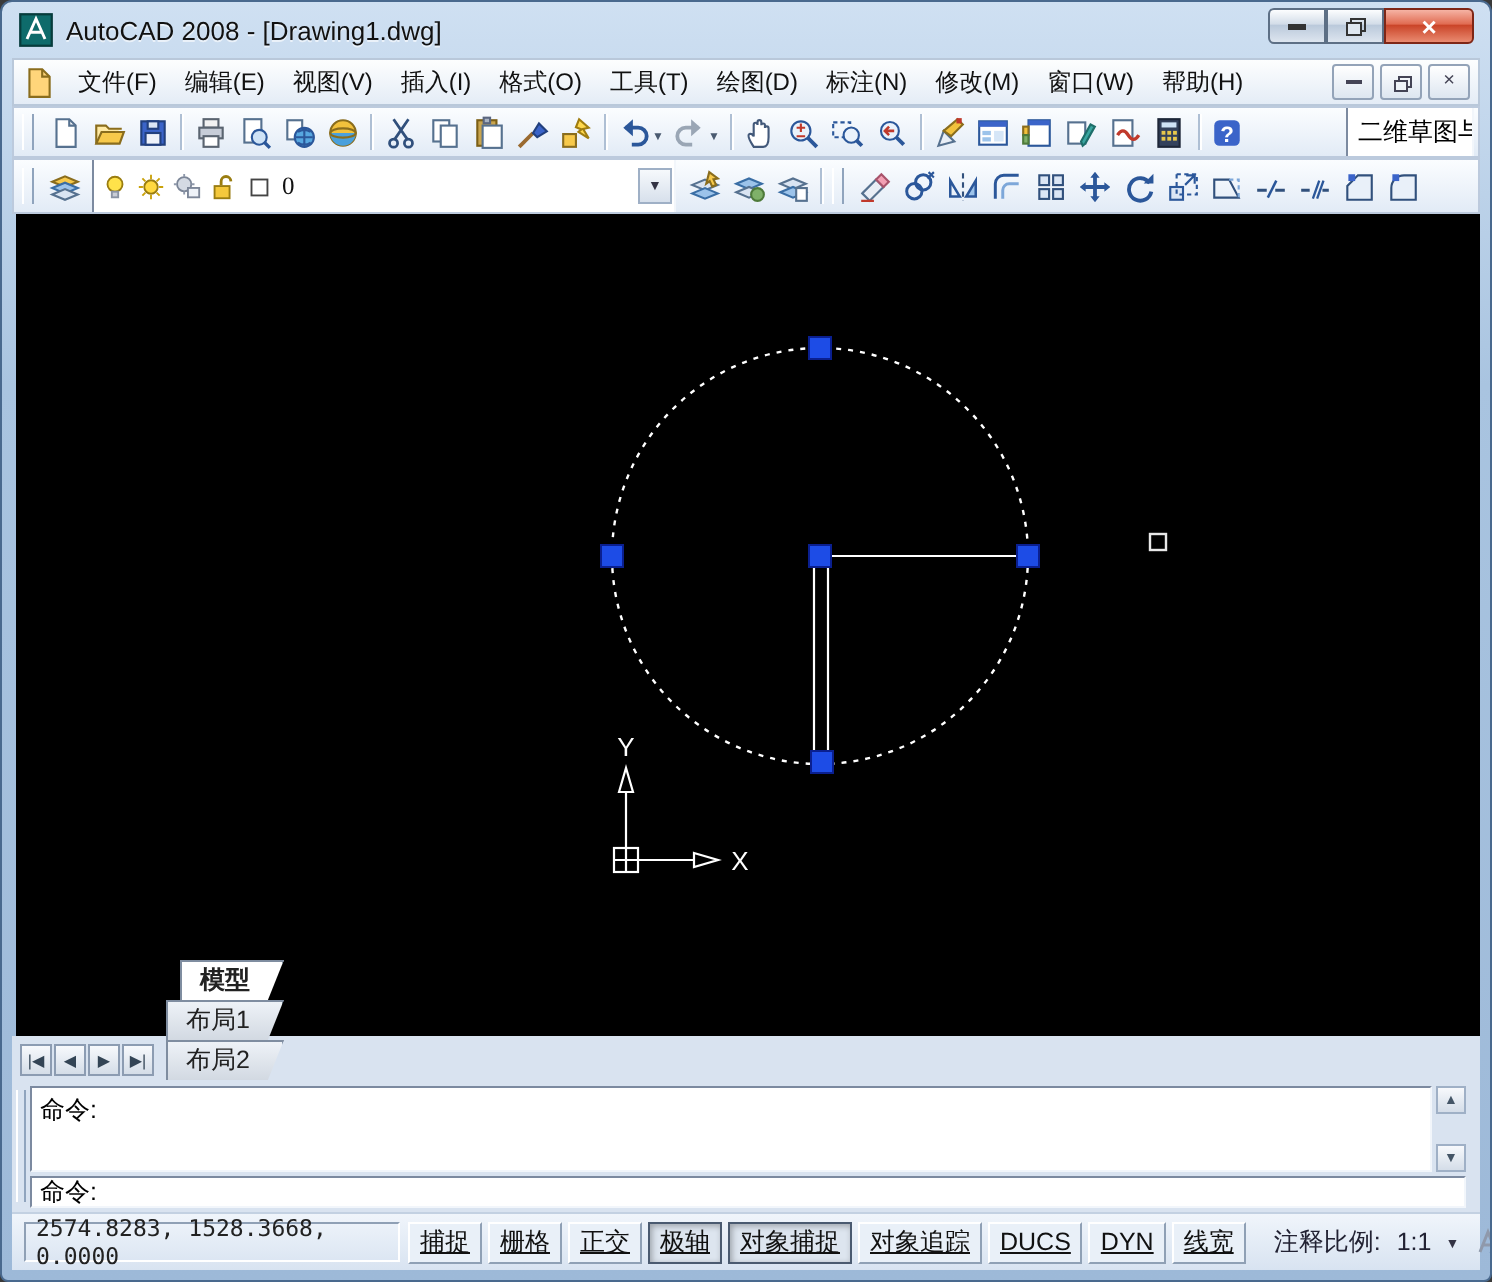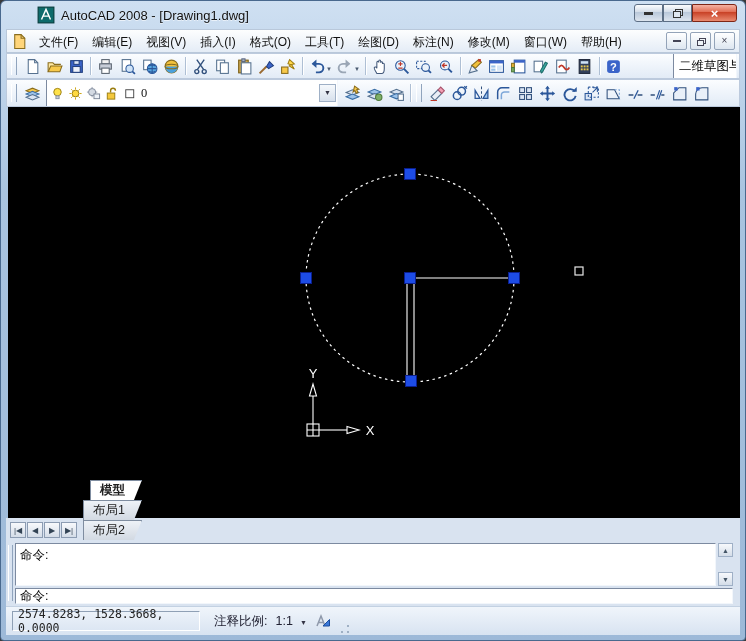--- a/index.html
+++ b/index.html
@@ -1,18 +1,18 @@
 <!DOCTYPE html>
 <html><head>
 <meta charset="utf-8">
 <style>
   html,body{margin:0;padding:0;background:#3a3a3a;font-family:"Liberation Sans","DejaVu Sans",sans-serif;}
   .win{position:relative;width:746px;height:641px;margin:0 auto;
        background:linear-gradient(180deg,#cfe0f2,#a9c4e0 30%,#9db9d8);
-       border:1px solid #49698e;border-radius:6px 6px 4px 4px;box-sizing:border-box;overflow:hidden;padding-left:28px;}
+       border:1px solid #49698e;border-radius:6px 6px 4px 4px;box-sizing:border-box;overflow:hidden;}
   .row{position:absolute;left:5px;right:5px;box-sizing:border-box;}
 
   
   #titlebar{top:0;left:0;right:0;height:28px;display:flex;align-items:center;padding:0 6px;}
   #app-icon{width:18px;height:18px;margin:0 6px 0 2px;flex:0 0 auto;}
   #title-text{font-size:13px;color:#111;text-shadow:0 1px 0 rgba(255,255,255,.6);white-space:nowrap;}
   #caption-buttons{position:absolute;right:8px;top:3px;display:flex;}
   .cap-btn{width:29px;height:18px;border:1px solid #5d6f85;background:linear-gradient(#fcfdfe,#d2dce8 45%,#b9c8da 46%,#dde5ef);
            display:flex;align-items:center;justify-content:center;box-sizing:border-box;}
   .cap-btn.first{border-radius:3px 0 0 3px;}
@@ -541,20 +541,31 @@
       <span class="scroll-btn" style="top:0;">▲</span>
       <span class="scroll-btn" style="bottom:0;">▼</span>
     </div>
     <div id="cmd-input">
       <span>命令:</span>
     </div>
   </div>
 
   <div id="status" class="row">
     <span id="coords">2574.8283, 1528.3668, 0.0000</span>
+    <span id="toggles" style="display:flex;align-items:center;gap:3px;">
+        <span class="toggle">捕捉</span>
+        <span class="toggle">栅格</span>
+        <span class="toggle">正交</span>
+        <span class="toggle pressed">极轴</span>
+        <span class="toggle pressed">对象捕捉</span>
+        <span class="toggle">对象追踪</span>
+        <span class="toggle">DUCS</span>
+        <span class="toggle">DYN</span>
+        <span class="toggle">线宽</span>
+      </span>
     <span id="annot-label">注释比例:</span>
     <span id="annot-value">1:1</span>
     <span class="mini-caret">▼</span>
     <span class="status-icon" id="annot-vis">
         <svg viewBox="0 0 16 16" width="16" height="16" aria-hidden="true">
           <path d="M2 13 L6 3 l4 10 M3.5 9.5 h5" fill="none" stroke="#8f99ab" stroke-width="1.5"></path>
           <path d="M8 13 l6.5-6.5 V13z" fill="#3b79d9" stroke="#1d4e9e"></path>
         </svg>
       </span>
 

